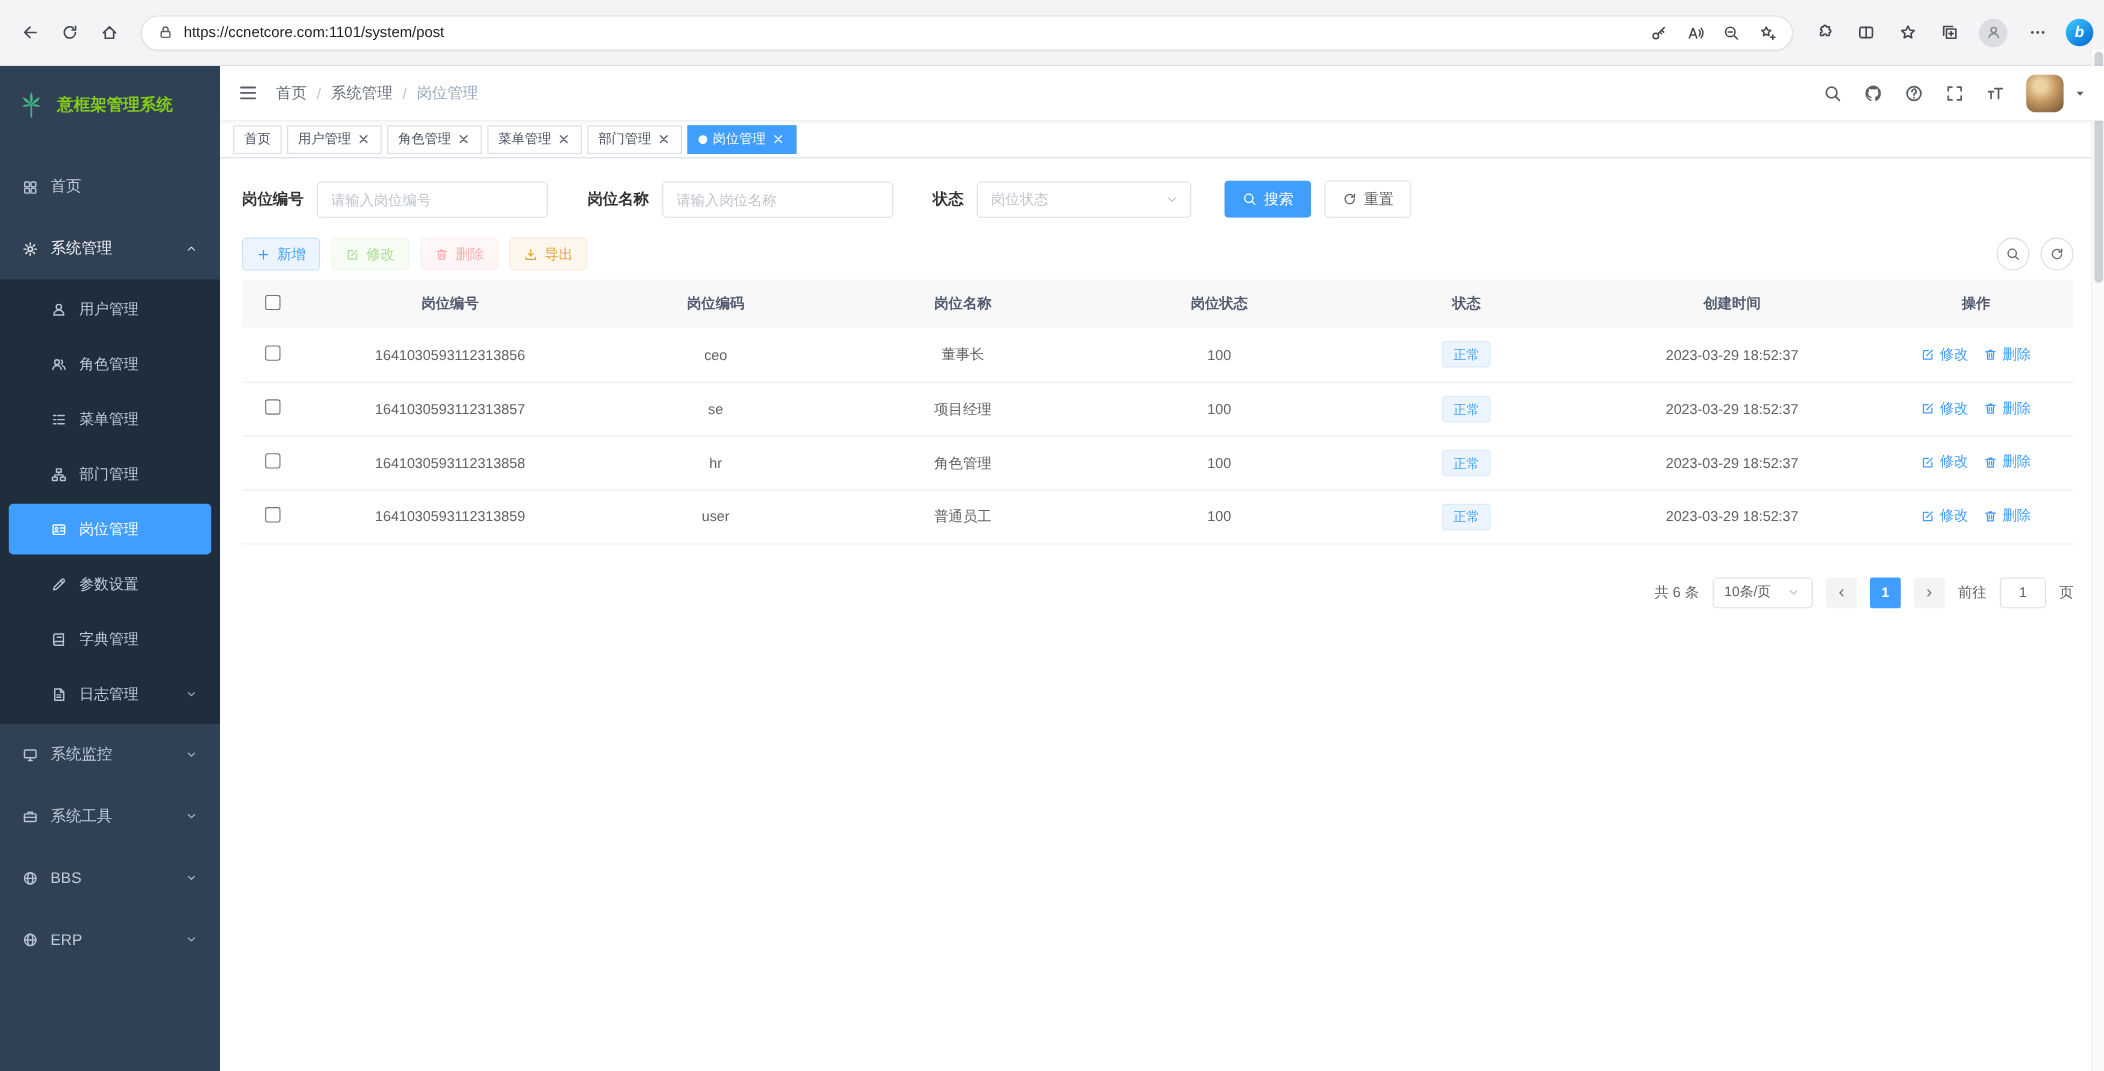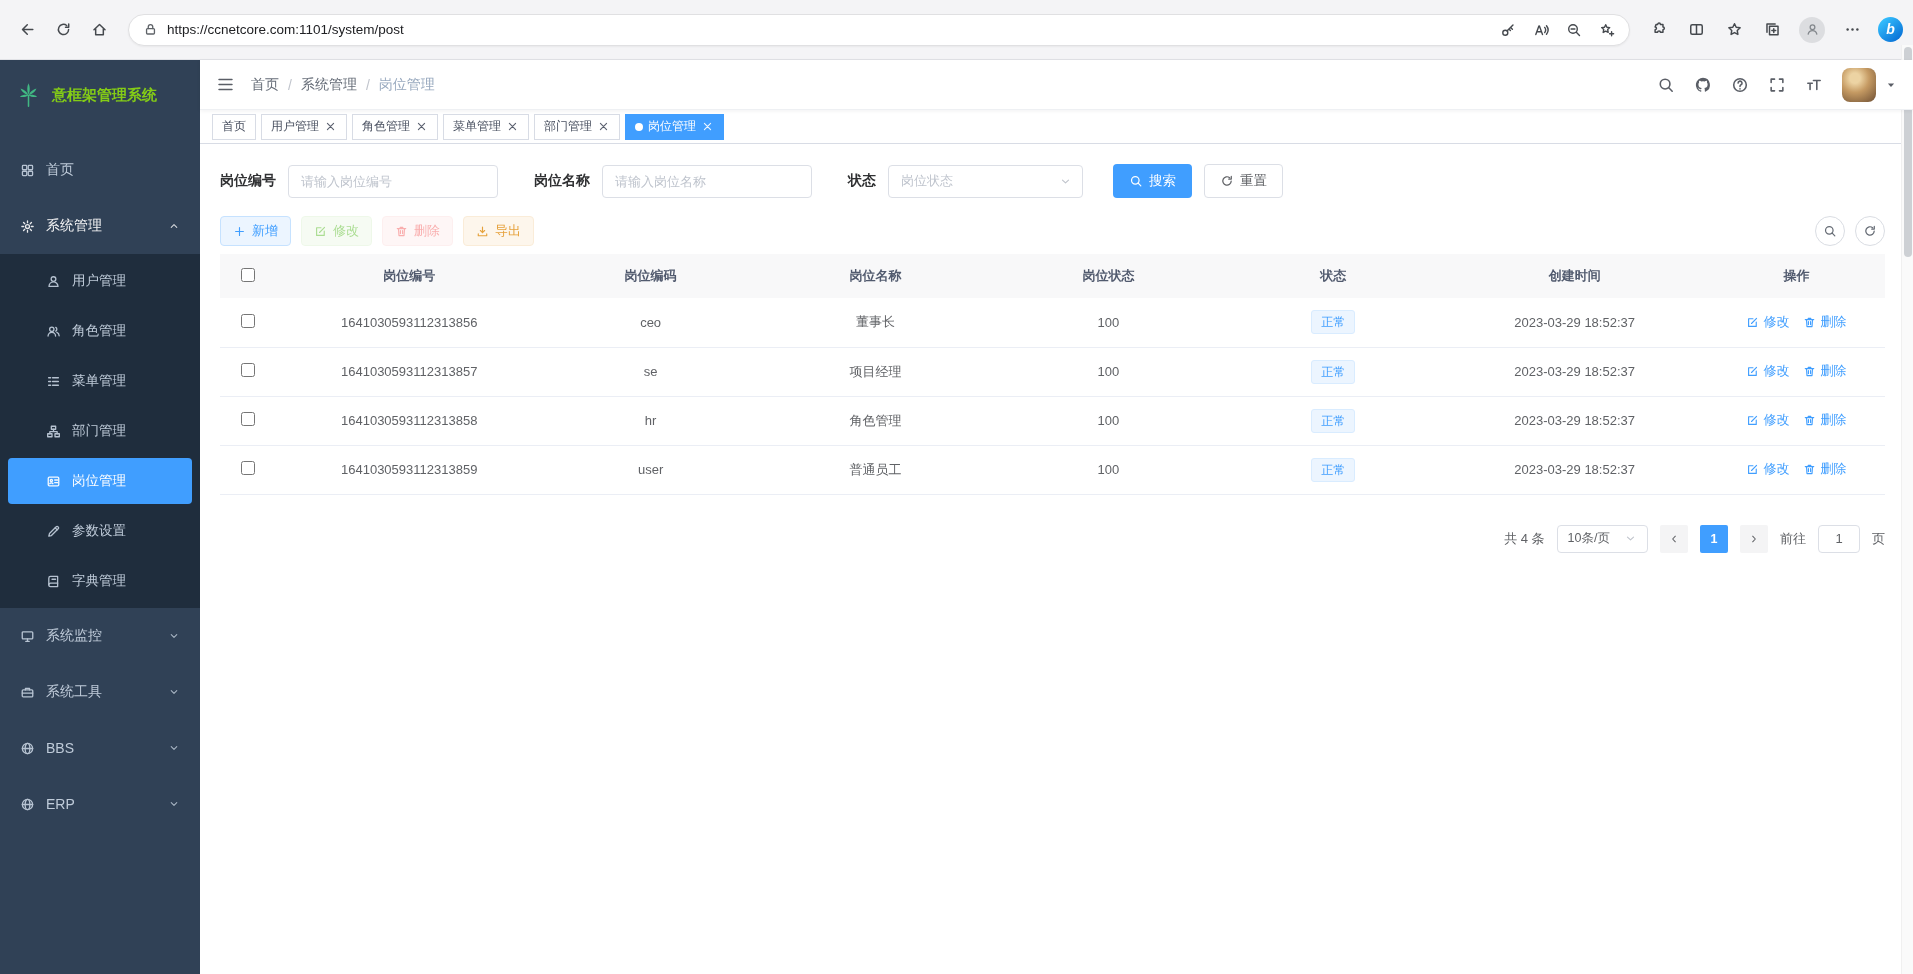--- a/index.html
+++ b/index.html
@@ -326,20 +326,34 @@
             <span class="ml">参数设置</span>
           </div>
           <div class="m-item sub">
             <span class="ic mi">
               <svg viewBox="0 0 16 16" fill="none" stroke="currentColor" stroke-width="1.4" stroke-linecap="round" stroke-linejoin="round">
                 <path d="M4.8 2.6h7.6v10.8H4.8A1.8 1.8 0 0 1 3 11.6V4.4a1.8 1.8 0 0 1 1.8-1.8z"></path>
                 <path d="M3 11.6a1.8 1.8 0 0 1 1.8-1.8h7.6M6.4 5.6h3.8"></path>
               </svg>
             </span>
             <span class="ml">字典管理</span>
+          </div>
+          <div class="m-item sub">
+            <span class="ic mi">
+              <svg viewBox="0 0 16 16" fill="none" stroke="currentColor" stroke-width="1.4" stroke-linecap="round" stroke-linejoin="round">
+                <path d="M4 2.6h5.8l2.9 2.9v7.9H4z"></path>
+                <path d="M9.6 2.8v2.9h2.9M6 8.2h4M6 10.6h4"></path>
+              </svg>
+            </span>
+            <span class="ml">日志管理</span>
+            <span class="ic arrow">
+              <svg viewBox="0 0 16 16" fill="none" stroke="currentColor" stroke-width="1.4" stroke-linecap="round" stroke-linejoin="round">
+                <path d="m4.3 6.2 3.7 3.6 3.7-3.6"></path>
+              </svg>
+            </span>
           </div>
         </div>
         <div class="m-item">
           <span class="ic mi">
             <svg viewBox="0 0 16 16" fill="none" stroke="currentColor" stroke-width="1.4" stroke-linecap="round" stroke-linejoin="round">
               <rect x="2.4" y="3" width="11.2" height="7.6" rx="1"></rect>
               <path d="M6.2 13.2h3.6M8 10.6v2.6"></path>
             </svg>
           </span>
           <span class="ml">系统监控</span>
@@ -694,21 +708,21 @@
                       <path d="M2.8 4.4h10.4M6.4 4.4V3h3.2v1.4M4.3 4.4 4.9 13h6.2l.6-8.6M6.7 6.8v3.8M9.3 6.8v3.8"></path>
                     </svg>
                   </span>
                   <span>删除</span>
                 </span></td>
             </tr>
           </tbody>
       </table>
 
       <div class="pager-row">
-        <span>共 4 条</span>
+        <span>共 6 条</span>
         <div class="page-size">
           <span>10条/页</span>
           <span class="ic sel-caret">
               <svg viewBox="0 0 16 16" fill="none" stroke="currentColor" stroke-width="1.4" stroke-linecap="round" stroke-linejoin="round">
                 <path d="m4.3 6.2 3.7 3.6 3.7-3.6"></path>
               </svg>
             </span>
         </div>
         <div class="pg-btn">
           <span class="ic">

